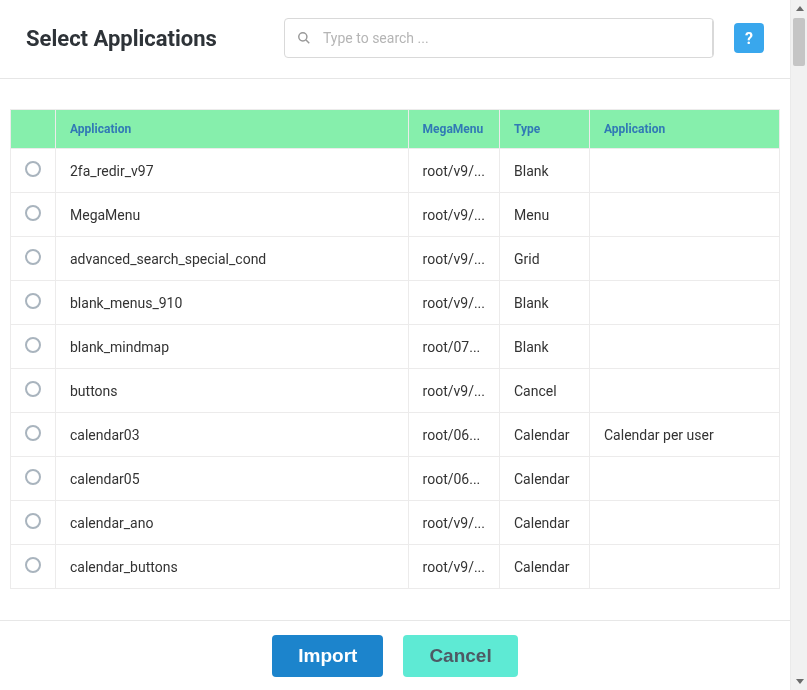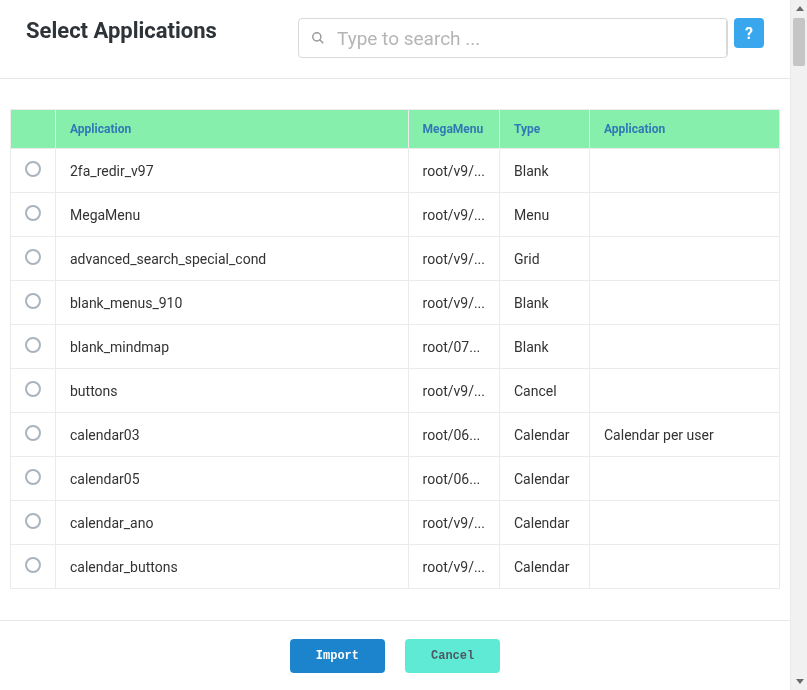--- a/index.html
+++ b/index.html
@@ -20,24 +20,24 @@
   .scroll-area {
     position: absolute;
     left: 0; top: 0; right: 17px; bottom: 0;
     overflow: hidden;
     background: #fff;
   }
 
   
   .header {
     display: flex;
-    align-items: flex-start;
+    align-items: center;
     padding: 18px 26px 20px 26px;
     border-bottom: 1px solid #e6e6e6;
-    gap: 6px;
+    gap: 20px;
   }
   .title {
     font-size: 22px;
     font-weight: 700;
     color: #2e3338;
     flex: 0 0 auto;
   }
   .search-wrap {
     flex: 1 1 auto;
     display: flex;
@@ -59,21 +59,21 @@
     min-width: 0;
   }
   .search-icon {
     color: #999;
     margin-right: 10px;
     display: inline-flex;
   }
   .search-input {
     border: none;
     outline: none;
-    font-size: 19px;
+    font-size: 14px;
     color: #333;
     flex: 1;
     min-width: 0;
     background: transparent;
     font-family: inherit;
   }
   .search-input::placeholder { color: #b5b5b5; }
   .filter-select {
     flex: 0 0 200px;
     display: flex;
@@ -151,24 +151,24 @@
     background: #fff;
     display: flex;
     align-items: center;
     justify-content: center;
     gap: 20px;
   }
   .btn {
     border: none;
     border-radius: 4px;
     padding: 10px 26px;
-    font-size: 12px;
+    font-size: 19px;
     font-weight: 600;
     cursor: pointer;
-    font-family: Liberation Mono, monospace;
+    font-family: Liberation Sans, sans-serif;
   }
   .btn-primary { background: #1c84cc; color: #fff; }
   .btn-default { background: #5eead4; color: #4e5964; }
 
   
   .scrollbar {
     position: absolute;
     top: 0; right: 0; bottom: 0;
     width: 17px;
     background: #f1f1f1;

